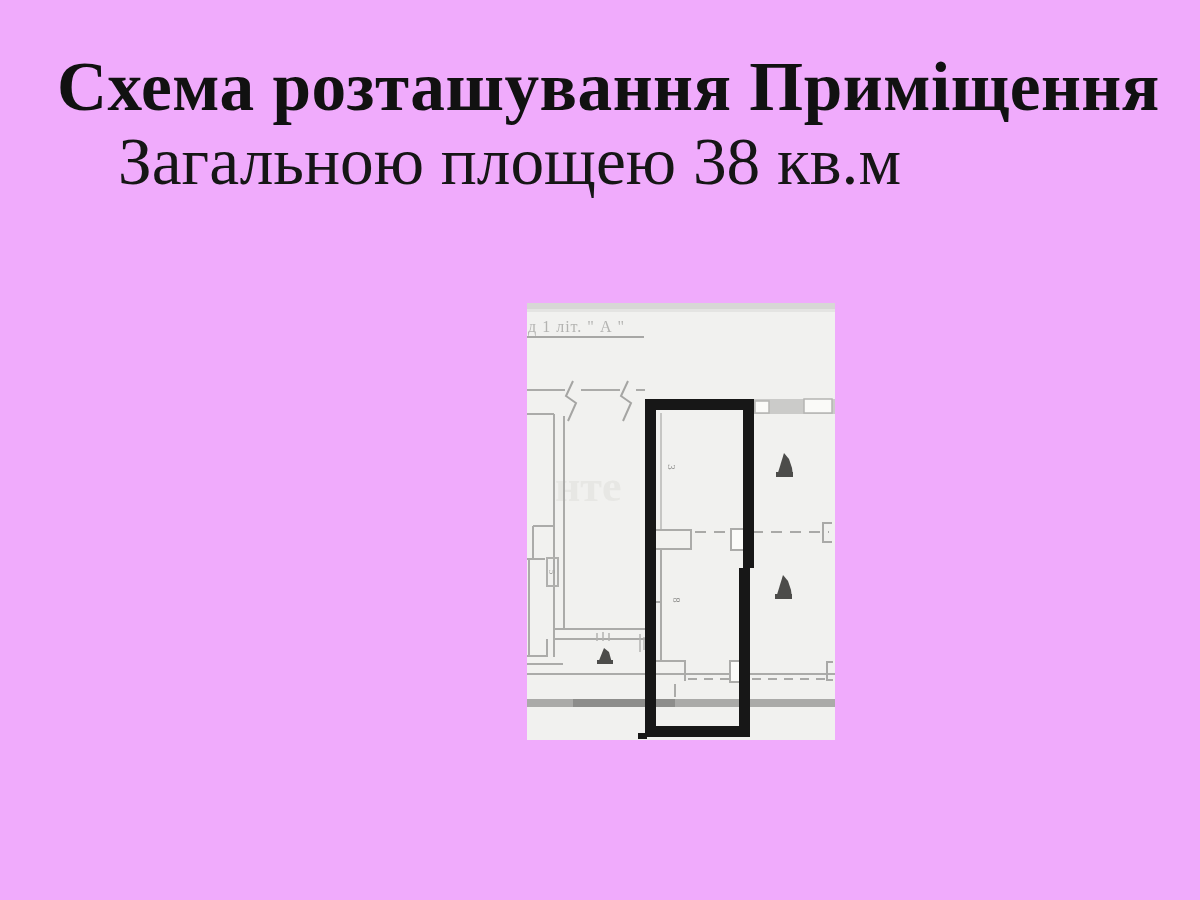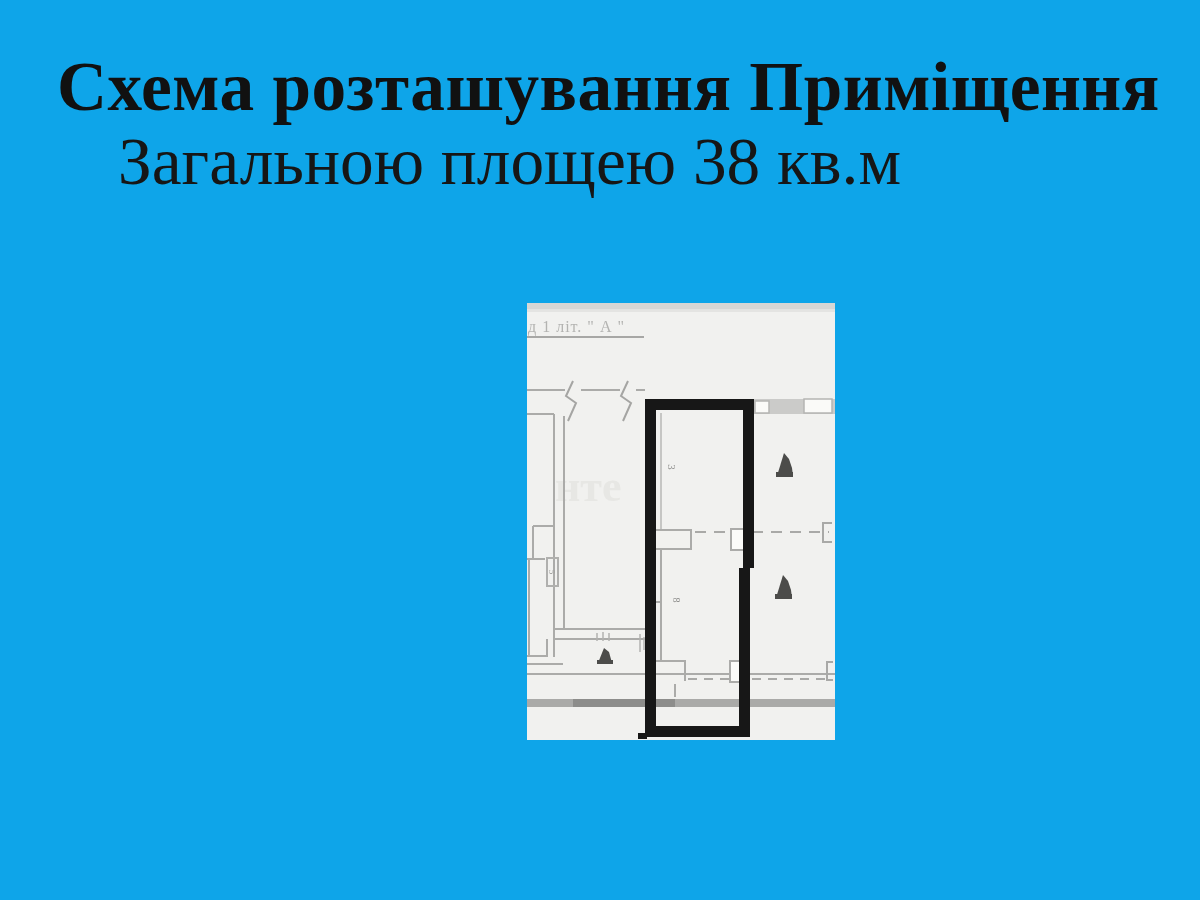--- a/index.html
+++ b/index.html
@@ -1,16 +1,16 @@
 <!DOCTYPE html>
 <html><head>
 <meta charset="utf-8">
 <style>
   html,body{margin:0;padding:0;background:#ffffff;}
-  .page{position:relative;width:1200px;height:900px;background:#0ea5e9;overflow:hidden;
+  .page{position:relative;width:1200px;height:900px;background:#f0abfc;overflow:hidden;
         font-family:"Liberation Serif","DejaVu Serif",serif;}
   .title-line1{
     position:absolute;left:57px;top:52px;
     font-size:70px;font-weight:bold;color:#111;
     white-space:nowrap;letter-spacing:0.5px;line-height:1;
     transform:scaleX(0.99);transform-origin:left top;
   }
   .title-line2{
     position:absolute;left:118px;top:127px;
     font-size:68px;font-weight:normal;color:#161616;

